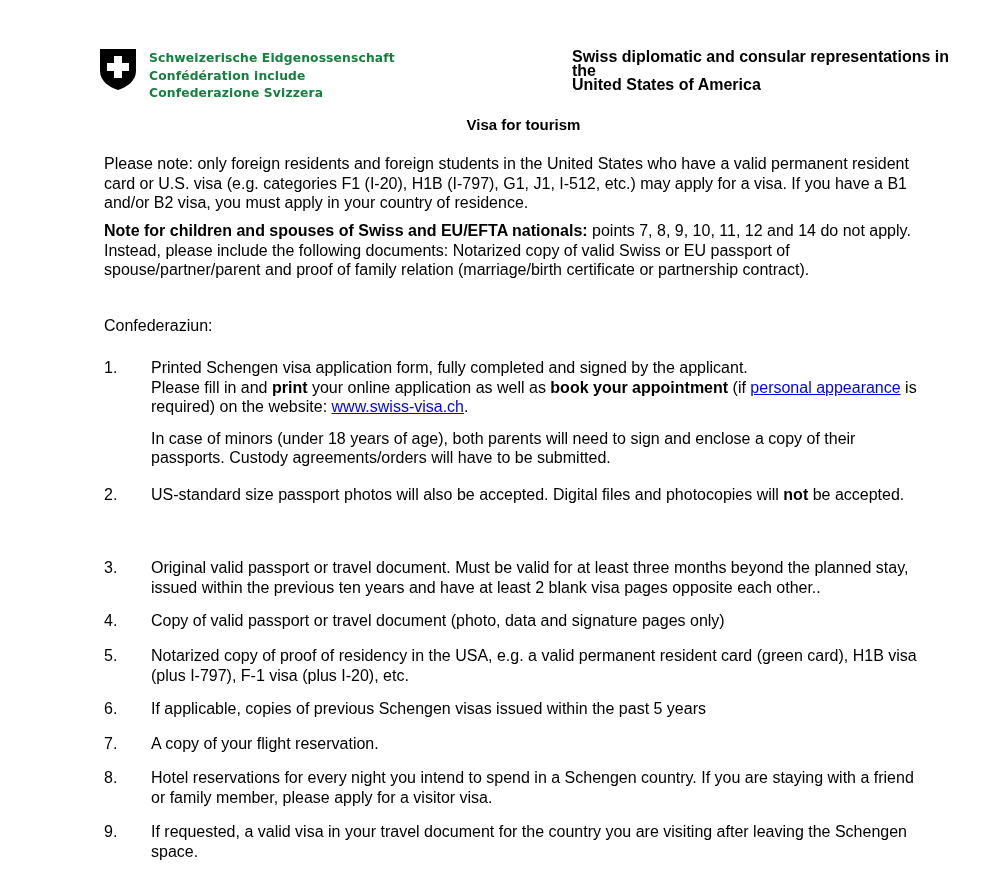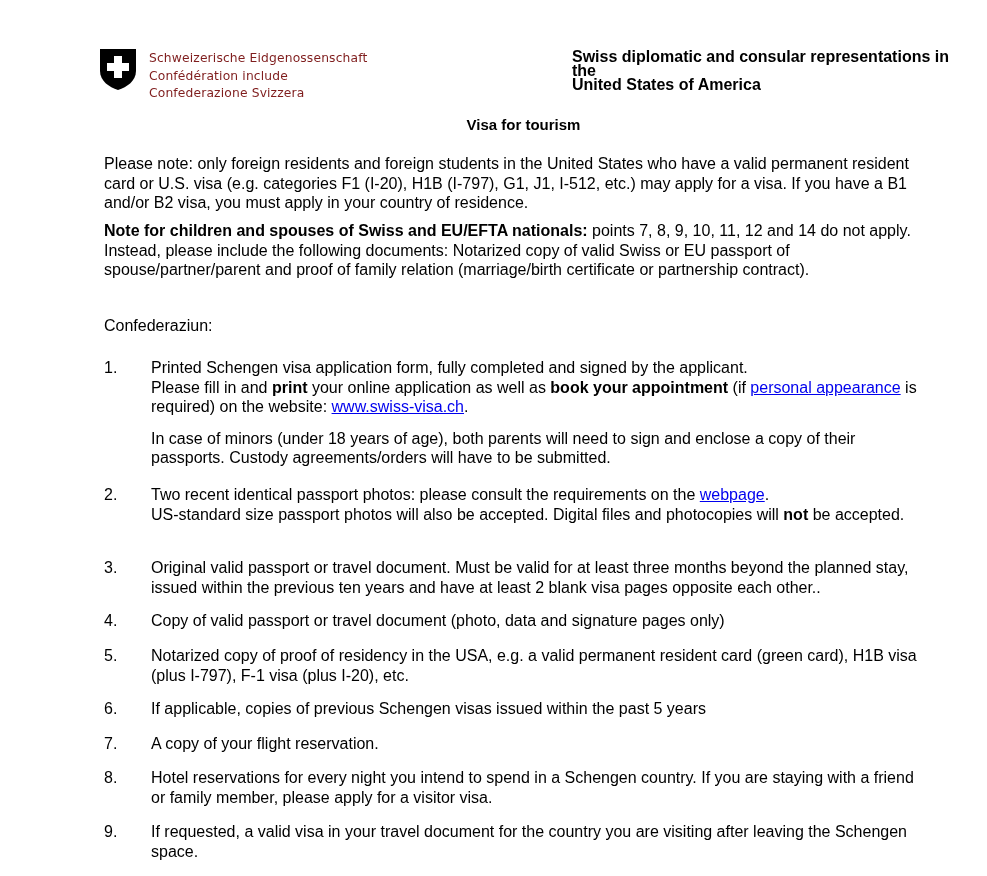--- a/index.html
+++ b/index.html
@@ -4,21 +4,21 @@
   <style>
     html, body { margin: 0; padding: 0; background: #ffffff; }
     body {
       width: 987px; height: 876px; overflow: hidden; position: relative;
       font-family: "Liberation Sans", sans-serif; color: #000;
     }
     .logo { position: absolute; left: 98px; top: 47px; width: 40px; height: 44px; }
     .logo-text {
       position: absolute; left: 149px; top: 50px;
       font-family: "DejaVu Sans", sans-serif; font-size: 12.3px; line-height: 17.5px;
-      color: #7f1d1d; letter-spacing: 0.15px;
+      color: #15803d; letter-spacing: 0.15px; font-weight: bold;
     }
     .header-right {
       position: absolute; left: 572px; top: 50px; width: 380px;
       font-size: 16px; font-weight: bold; line-height: 14px;
     }
     .doc-title {
       position: absolute; left: 0; width: 1047px; top: 116px; text-align: center;
       font-size: 15px; font-weight: bold;
     }
     .para {
@@ -66,21 +66,20 @@
   <div class="list-body">
     <div>Printed Schengen visa application form, fully completed and signed by the applicant.</div>
     <div><span>Please fill in and </span><b>print</b><span> your online application as well as </span><b>book your appointment</b><span> (if </span><a class="link" href="#">personal appearance</a><span> is required) on the website: </span><a class="link" href="#">www.swiss-visa.ch</a><span>.</span></div>
     <div class="sub">In case of minors (under 18 years of age), both parents will need to sign and enclose a copy of their passports. Custody agreements/orders will have to be submitted.</div>
   </div>
 </div>
 
 <div class="list-item" style="top:485px;">
   <span class="list-num">2.</span>
   <div class="list-body">
-    <div><span>Two recent identical passport photos: please consult the requirements on the </span><a class="link" href="#">webpage</a><span>.</span></div>
     <div><span>US-standard size passport photos will also be accepted. Digital files and photocopies will </span><b>not</b><span> be accepted.</span></div>
   </div>
 </div>
 
 <div class="list-item" style="top:558px;">
   <span class="list-num">3.</span>
   <div class="list-body">Original valid passport or travel document. Must be valid for at least three months beyond the planned stay, issued within the previous ten years and have at least 2 blank visa pages opposite each other..</div>
 </div>
 
 <div class="list-item" style="top:611px;">

